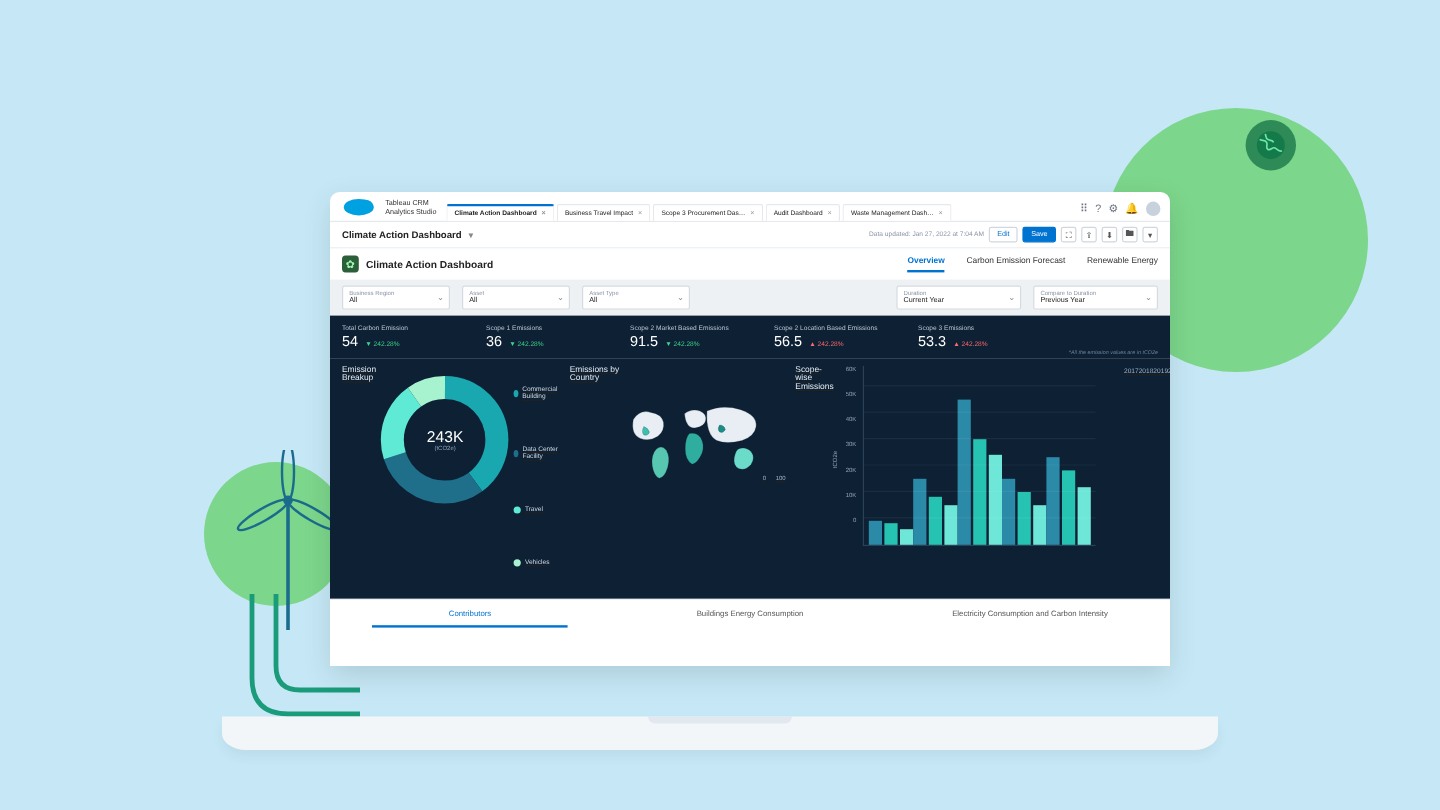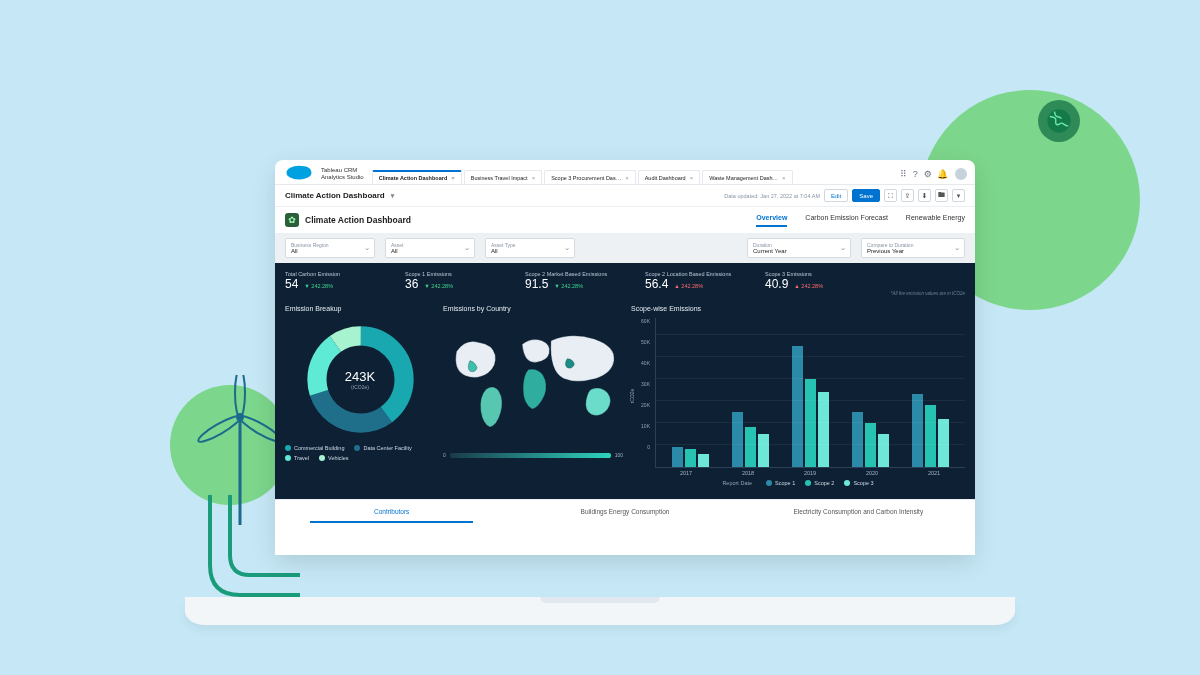--- a/index.html
+++ b/index.html
@@ -61,21 +61,21 @@
   .kpi { flex:0 0 120px; color:#fff;}
   .kpi-label { font-size:5.5px; color:#b8c5d3;}
   .kpi-val-row { display:flex; align-items:baseline; gap:6px;}
   .kpi-val { font-size:12px; font-weight:300;}
   .kpi-delta { font-size:5.5px; display:flex; align-items:center; gap:2px;}
   .kpi-delta.down { color:#3dd68c;}
   .kpi-delta.up { color:#ff6b6b;}
   .kpi-note { position:absolute; right:10px; bottom:3px; font-size:4.5px; color:#6b8199; font-style:italic;}
 
   .charts { height:200px; background:#0d2034; display:flex; padding:6px 10px 10px 10px; gap:8px;}
-  .panel { display:flex; flex-direction:column; }
+  .panel { display:flex; flex-direction:row;text-decoration:underline; }
   .panel h4 { font-size:7px; font-weight:500; color:#e5ecf3; margin-bottom:6px;}
   .p-donut { flex:0 0 150px;}
   .p-map { flex:0 0 180px;}
   .p-bars { flex:1;}
 
   
   .donut-wrap { position:relative; width:115px; height:115px; margin:4px auto 8px;}
   .donut-center { position:absolute; inset:0; display:flex; flex-direction:column; align-items:center; justify-content:center; color:#fff;}
   .donut-center .big{font-size:13px; font-weight:400;}
   .donut-center .unit{font-size:5px; color:#8fa3b8;}
@@ -260,28 +260,28 @@
       <div class="kpi">
         <div class="kpi-label">Scope 2 Market Based Emissions</div>
         <div class="kpi-val-row">
           <span class="kpi-val">91.5</span>
           <span class="kpi-delta down">▼ 242.28%</span>
         </div>
       </div>
       <div class="kpi">
         <div class="kpi-label">Scope 2 Location Based Emissions</div>
         <div class="kpi-val-row">
-          <span class="kpi-val">56.4</span>
+          <span class="kpi-val">56.5</span>
           <span class="kpi-delta up">▲ 242.28%</span>
         </div>
       </div>
       <div class="kpi">
         <div class="kpi-label">Scope 3 Emissions</div>
         <div class="kpi-val-row">
-          <span class="kpi-val">40.9</span>
+          <span class="kpi-val">53.3</span>
           <span class="kpi-delta up">▲ 242.28%</span>
         </div>
       </div>
       <div class="kpi-note">*All the emission values are in tCO2e</div>
   </div>
 
   <div class="charts">
 
     <div class="panel p-donut">
       <h4>Emission Breakup</h4>

